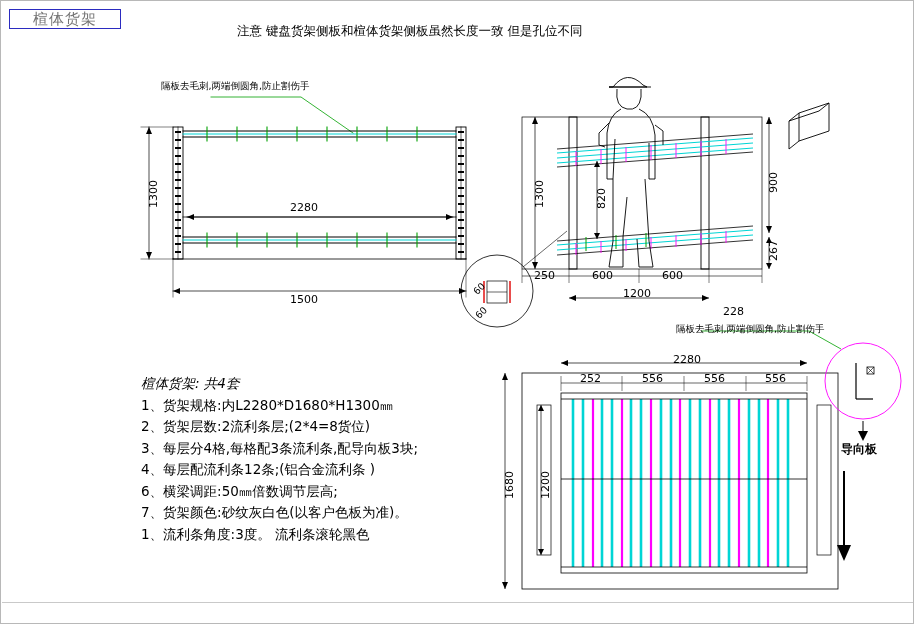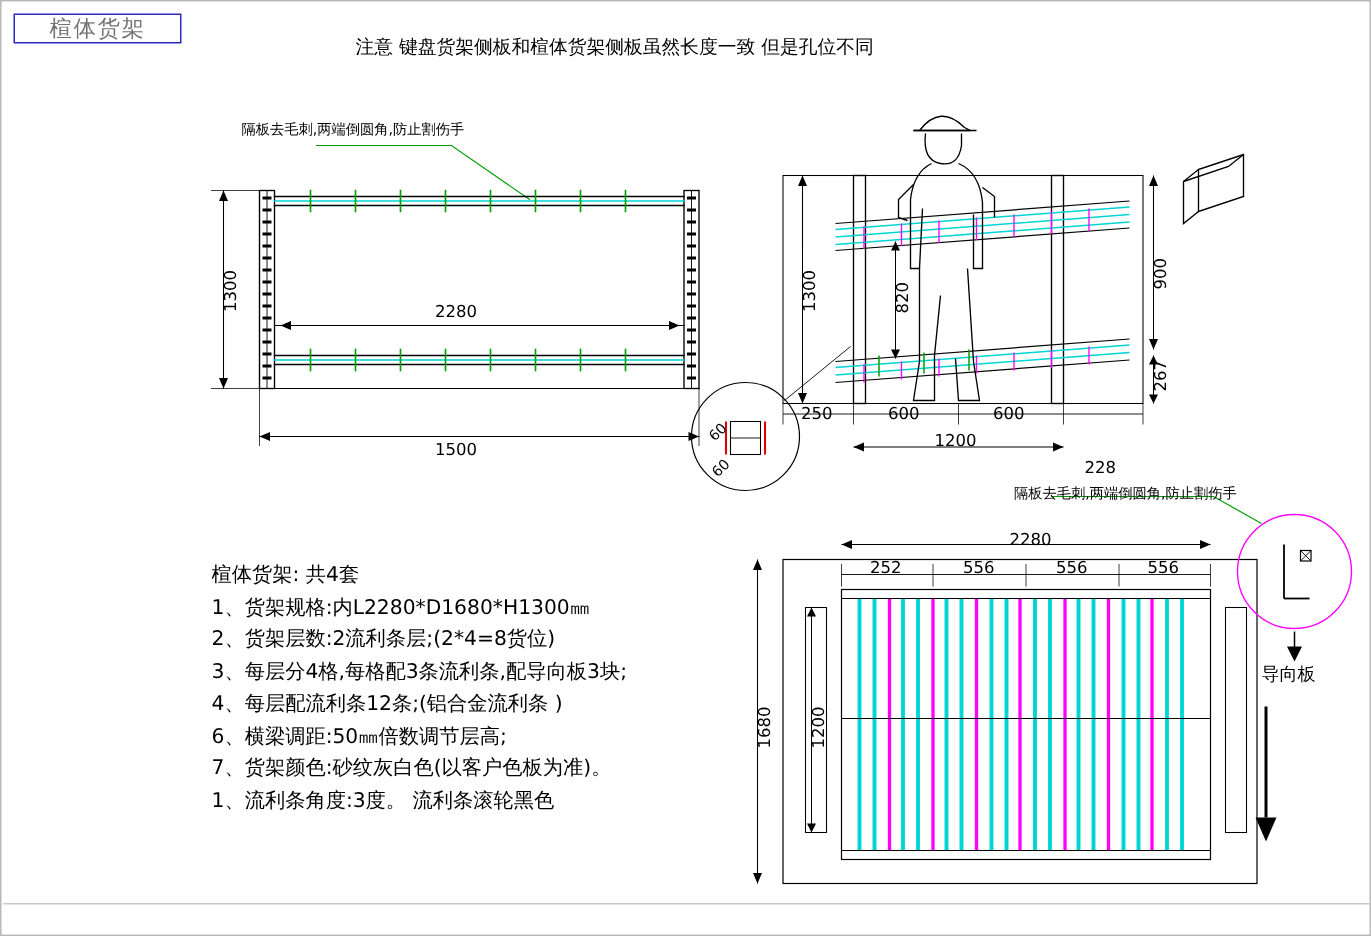--- a/index.html
+++ b/index.html
@@ -35,21 +35,21 @@
   
   .t{position:absolute;font-size:11px;color:#000;white-space:nowrap;}
   .t.small{font-size:9.5px;}
   .t.dim{font-size:11px;}
   .vert{transform:rotate(-90deg);transform-origin:left top;}
   
   .spec{
     position:absolute;left:140px;top:372px;
     font-size:13.5px;line-height:21.5px;color:#000;
   }
-  .spec .hdr{font-weight:normal;}
+  .spec .hdr{font-weight:normal;font-style:italic;}
   .spec div{white-space:nowrap;}
   
   .svgwrap{position:absolute;left:0;top:0;width:914px;height:624px;pointer-events:none;}
 </style>
 </head>
 <body>
 
 <div class="page">
 
   <div class="title-box">
@@ -357,21 +357,21 @@
   <div class="t small" style="left:474px;top:306px;transform:rotate(-45deg);">60</div>
 
   <div class="t small" style="left:675px;top:322px;">隔板去毛刺,两端倒圆角,防止割伤手</div>
   <div class="t dim" style="left:672px;top:352px;">2280</div>
   <div class="t dim" style="left:579px;top:371px;">252</div>
   <div class="t dim" style="left:641px;top:371px;">556</div>
   <div class="t dim" style="left:703px;top:371px;">556</div>
   <div class="t dim" style="left:764px;top:371px;">556</div>
   <div class="t dim vert" style="left:502px;top:498px;">1680</div>
   <div class="t dim vert" style="left:538px;top:498px;">1200</div>
-  <div class="t" style="left:840px;top:440px;font-size:12px;">导向板</div>
+  <div class="t" style="left:840px;top:440px;font-size:12px;font-weight:bold;">导向板</div>
 
   <div class="spec">
     <div class="hdr">楦体货架:      共4套</div>
     <div>1、货架规格:内L2280*D1680*H1300㎜</div>
     <div>2、货架层数:2流利条层;(2*4=8货位)</div>
     <div>3、每层分4格,每格配3条流利条,配导向板3块;</div>
     <div>4、每层配流利条12条;(铝合金流利条 )</div>
     <div>6、横梁调距:50㎜倍数调节层高;</div>
     <div>7、货架颜色:砂纹灰白色(以客户色板为准)。</div>
     <div>1、流利条角度:3度。    流利条滚轮黑色</div>

